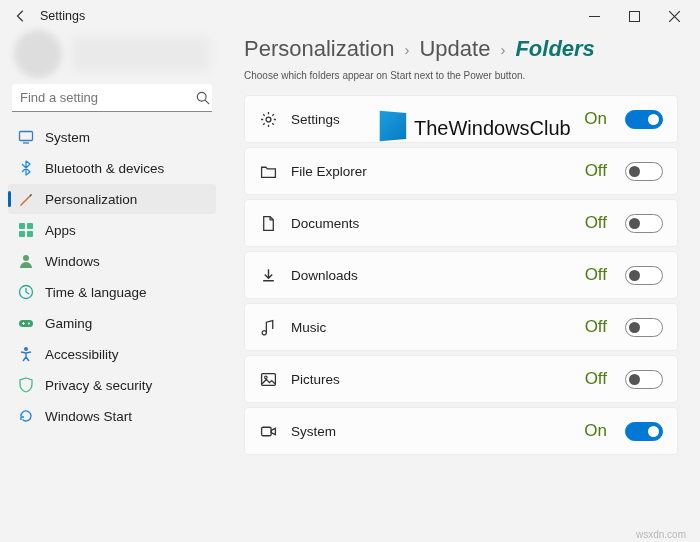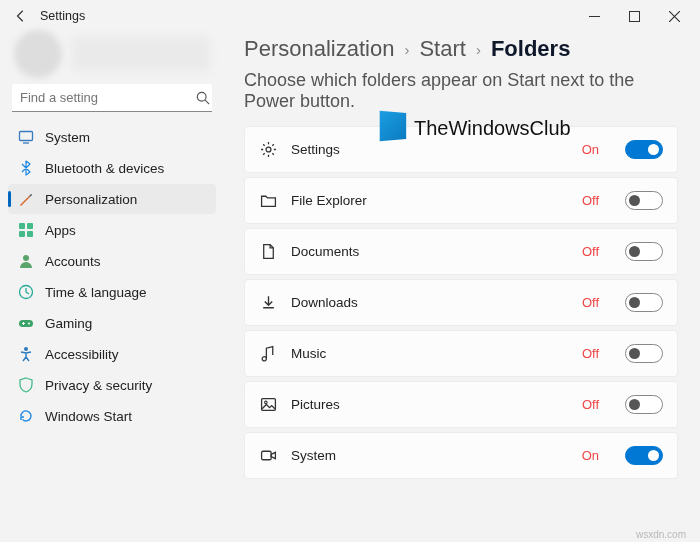--- a/index.html
+++ b/index.html
@@ -30,29 +30,29 @@
     
     .nav { display:flex; flex-direction:column; gap:1px; }
     .nav-item { display:flex; align-items:center; gap:11px; padding:7px 10px; border-radius:4px; font-size:13.5px; color:#222; cursor:pointer; position:relative; }
     .nav-item.selected { background:#eaeaea; }
     .nav-item.selected::before { content:""; position:absolute; left:0; top:7px; bottom:7px; width:3px; background:#0067c0; border-radius:2px; }
     .nav-item .nicon { width:16px; height:16px; display:flex; align-items:center; justify-content:center; flex-shrink:0; }
 
     
     .crumbs { display:flex; align-items:center; gap:10px; font-size:22px; color:#555; margin-bottom:8px; }
     .crumbs .c { cursor:pointer; }
-    .crumbs .cur { font-weight:600; color:#0f172a; }
+    .crumbs .cur { font-weight:600; color:#0f766e;font-style:italic; }
     .crumbs .sep { color:#888; font-size:15px; }
-    .desc { font-size:18px; color:#555; margin-bottom:14px; }
+    .desc { font-size:10px; color:#555; margin-bottom:14px; }
 
     .rows { display:flex; flex-direction:column; gap:4px; }
     .row { background:#fcfcfc; border:1px solid #ececec; border-radius:4px; display:flex; align-items:center; padding:13px 14px; gap:14px; }
     .row .ricon { width:18px; height:18px; display:flex; align-items:center; justify-content:center; color:#333; flex-shrink:0; }
     .row .rlabel { flex:1; font-size:13.5px; color:#222; }
-    .row .state { font-size:13px; color:#ef4444; margin-right:12px; }
+    .row .state { font-size:17px; color:#4d7c0f; margin-right:4px; }
 
     
     .toggle { width:38px; height:19px; border-radius:10px; position:relative; cursor:pointer; flex-shrink:0; }
     .toggle.off { border:1px solid #888; background:#fff; }
     .toggle.on { background:#0078d4; border:1px solid #0078d4; }
     .knob { position:absolute; width:11px; height:11px; border-radius:50%; top:3px; }
     .toggle.off .knob { left:3px; background:#555; }
     .toggle.on .knob { right:3px; background:#fff; }
 
     
@@ -145,21 +145,21 @@
           </span>
         <span>Apps</span>
       </div>
       <div class="nav-item">
         <span class="nicon">
             <svg width="16" height="16" viewBox="0 0 16 16">
               <circle cx="8" cy="5" r="3" fill="#5aa36a"></circle>
               <path d="M2 15 a6 6 0 0 1 12 0 z" fill="#5aa36a"></path>
             </svg>
           </span>
-        <span>Accounts</span>
+        <span>Windows</span>
       </div>
       <div class="nav-item">
         <span class="nicon">
             <svg width="16" height="16" viewBox="0 0 16 16">
               <circle cx="8" cy="8" r="6.5" stroke="#2a9" stroke-width="1.3" fill="none"></circle>
               <path d="M8 4 v4 l3 2" stroke="#2a9" stroke-width="1.3" fill="none"></path>
             </svg>
           </span>
         <span>Time &amp; language</span>
       </div>
@@ -199,21 +199,21 @@
           </span>
         <span>Windows Start</span>
       </div>
     </div>
   </div>
 
   <div class="main">
     <div class="crumbs">
       <span class="c">Personalization</span>
       <span class="sep">›</span>
-      <span class="c">Start</span>
+      <span class="c">Update</span>
       <span class="sep">›</span>
       <span class="cur">Folders</span>
     </div>
     <div class="desc">Choose which folders appear on Start next to the Power button.</div>
 
     <div class="rows">
       <div class="row">
         <span class="ricon">
             <svg width="17" height="17" viewBox="0 0 16 16">
               <circle cx="8" cy="8" r="2.3" stroke="#333" stroke-width="1.2" fill="none"></circle>

